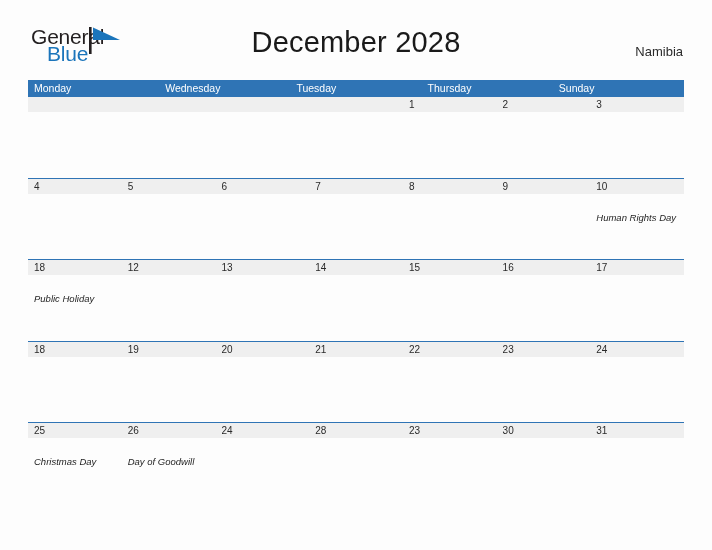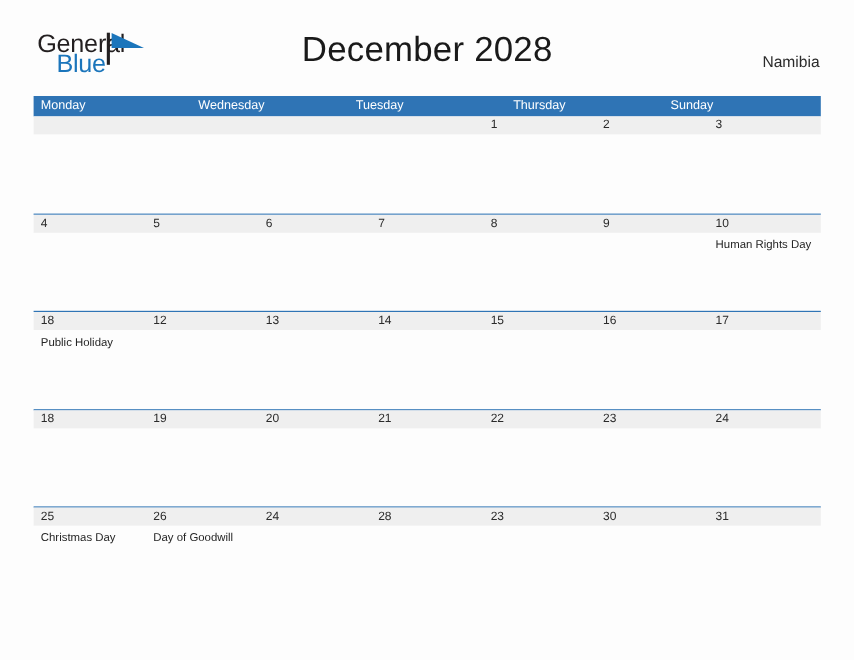--- a/index.html
+++ b/index.html
@@ -143,22 +143,23 @@
     color: #2a2a2a;
     height: 15px;
   }
   .day-number.empty {
     color: transparent;
   }
   .day-event {
     font-size: 9.5px;
     line-height: 13px;
     color: #252525;
-    margin-top: 4px;
+    margin-top: 17px;
     white-space: nowrap;
+    font-style: italic;
   }
 </style>
 </head>
 <body>
 
 <div class="page">
 
   <div class="top-bar">
 
     <div class="logo">

